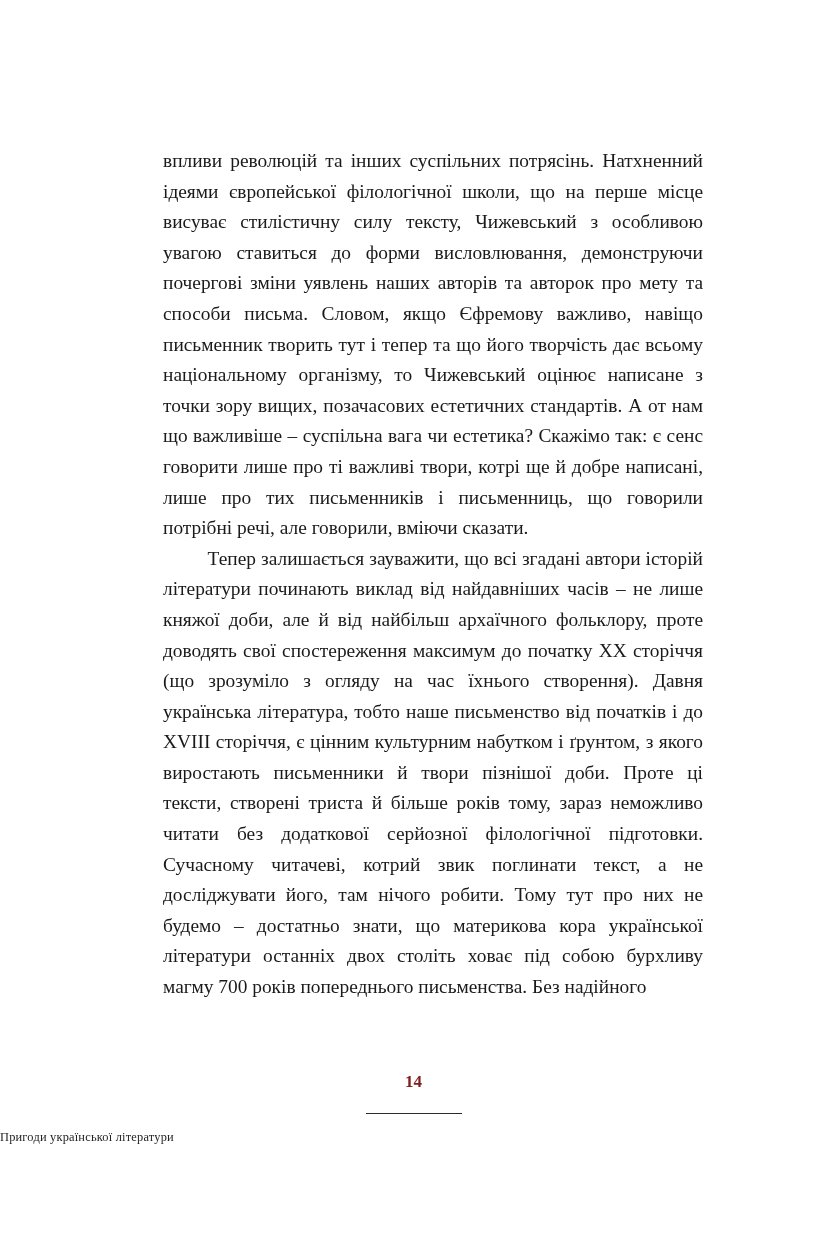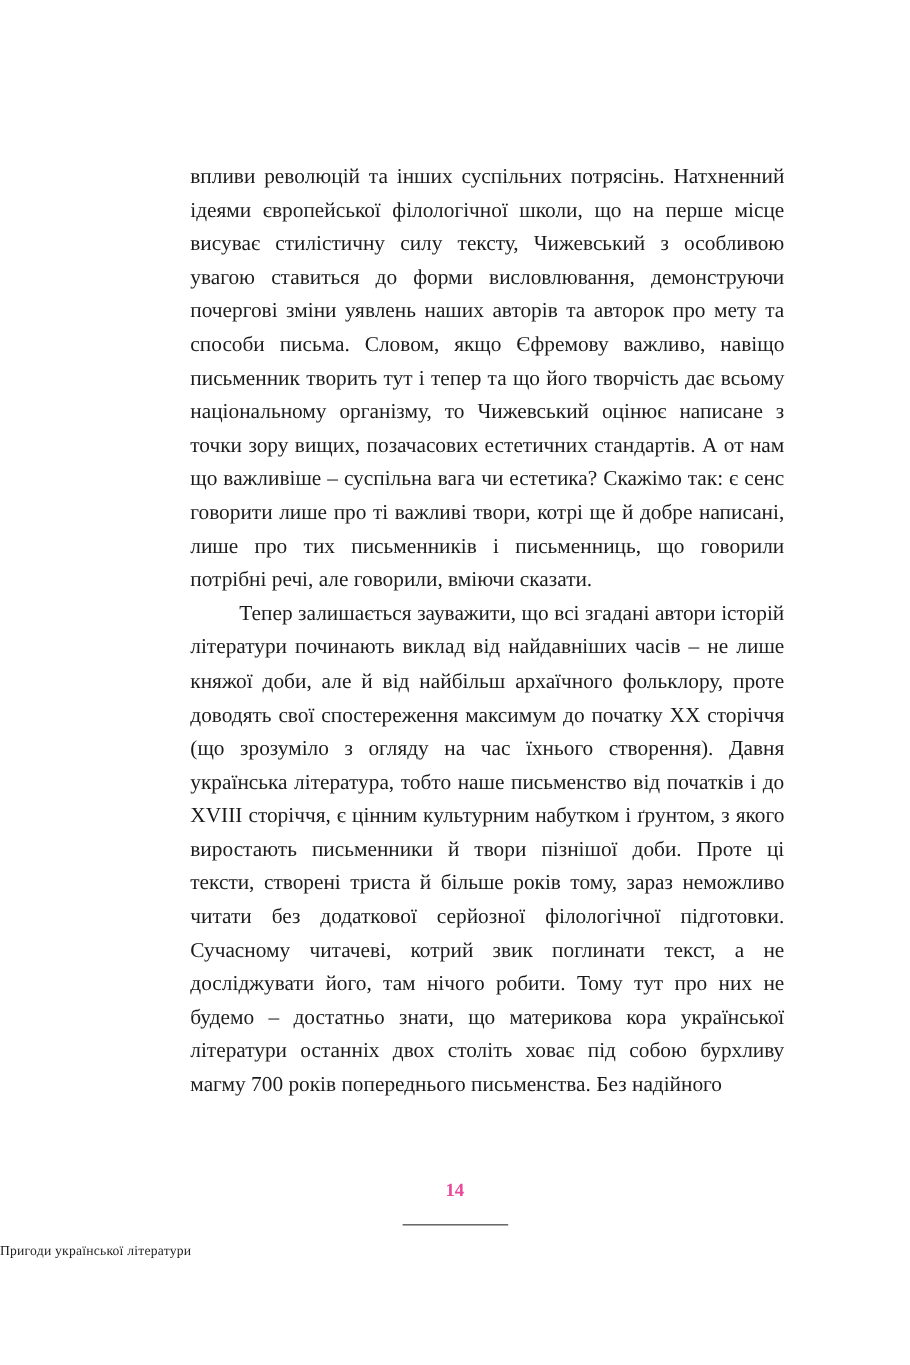--- a/index.html
+++ b/index.html
@@ -11,21 +11,21 @@
     position: relative;
     width: 827px;
     height: 1241px;
     background: #ffffff;
     margin: 0 auto;
     overflow: hidden;
     box-sizing: border-box;
   }
   .text-block {
     position: absolute;
-    left: 173px;
+    left: 163px;
     top: 146px;
     width: 540px;
     font-family: "Liberation Serif", "DejaVu Serif", serif;
     font-size: 19.4px;
     line-height: 30.6px;
     color: #1a1a1a;
     text-align: justify;
     text-justify: inter-word;
   }
   .text-block p {
@@ -37,21 +37,21 @@
   }
   .page-number {
     position: absolute;
     left: 0;
     right: 0;
     top: 1072px;
     text-align: center;
     font-family: "Liberation Serif", "DejaVu Serif", serif;
     font-size: 17px;
     font-weight: bold;
-    color: #ec4899;
+    color: #7f1d1d;
   }
   .footer-rule {
     position: absolute;
     left: 50%;
     transform: translateX(-50%);
     top: 1113px;
     width: 96px;
     height: 1px;
     background: #2b2b2b;
   }

